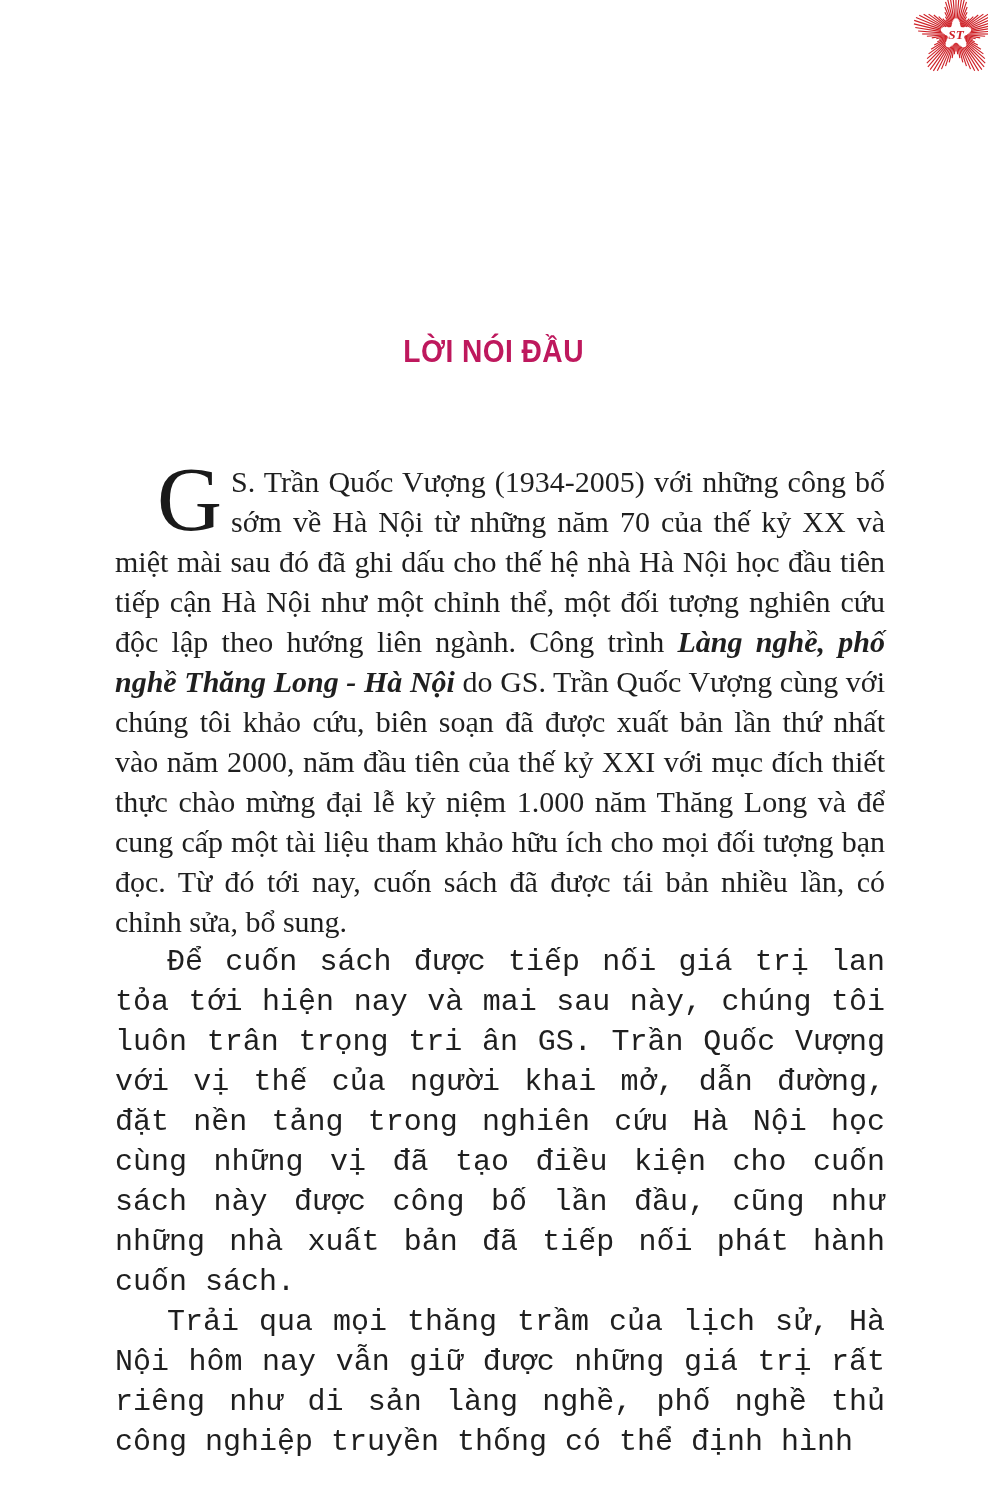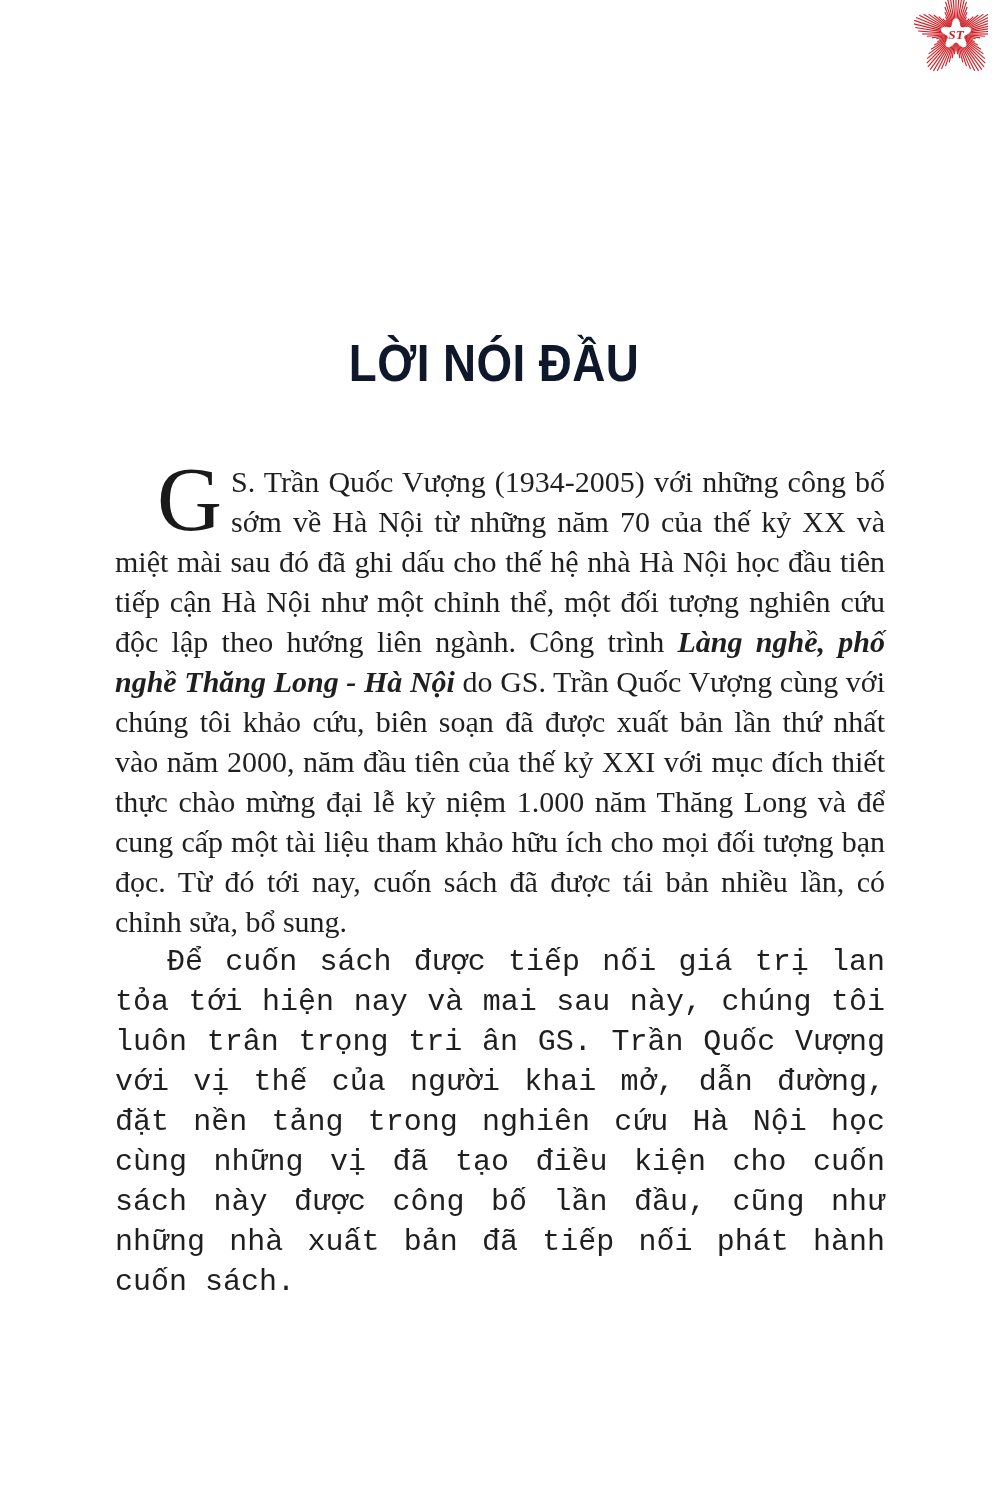--- a/index.html
+++ b/index.html
@@ -27,22 +27,22 @@
   
   .title {
     position: absolute;
     top: 333px;
     left: 0;
     width: 100%;
     margin: 0;
     text-align: center;
     font-family: "Liberation Sans", "DejaVu Sans", sans-serif;
     font-weight: 700;
-    font-size: 52px;
-    color: #0f172a;
+    font-size: 32px;
+    color: #be185d;
   }
   .title .t-inner {
     display: inline-block;
     transform: scaleX(0.88);
     transform-origin: center;
     letter-spacing: 0.5px;
   }
 
   
   .body-text {
@@ -164,15 +164,16 @@
       <polygon points="50,34 54.0,44.5 65.2,45.1 56.5,52.1 59.4,62.9 50,56.8 40.6,62.9 43.5,52.1 34.8,45.1 46.0,44.5" fill="#ffffff"></polygon>
       <text x="50" y="55.5" text-anchor="middle" font-family="Liberation Serif, DejaVu Serif, serif" font-size="15" font-style="italic" font-weight="bold" fill="#ce2127">ST</text>
     </svg>
   </div>
 
   <h1 class="title"><span class="t-inner">LỜI NÓI ĐẦU</span></h1>
 
   <section class="body-text">
     <p class="para"><span class="dropcap">G</span><span>S. Trần Quốc Vượng (1934-2005) với những công bố sớm về Hà Nội từ những năm 70 của thế kỷ XX và miệt mài sau đó đã ghi dấu cho thế hệ nhà Hà Nội học đầu tiên tiếp cận Hà Nội như một chỉnh thể, một đối tượng nghiên cứu độc lập theo hướng liên ngành. Công trình </span><span class="book-ref">Làng nghề, phố nghề Thăng Long - Hà Nội</span><span> do GS. Trần Quốc Vượng cùng với chúng tôi khảo cứu, biên soạn đã được xuất bản lần thứ nhất vào năm 2000, năm đầu tiên của thế kỷ XXI với mục đích thiết thực chào mừng đại lễ kỷ niệm 1.000 năm Thăng Long và để cung cấp một tài liệu tham khảo hữu ích cho mọi đối tượng bạn đọc. Từ đó tới nay, cuốn sách đã được tái bản nhiều lần, có chỉnh sửa, bổ sung.</span></p>
     <p class="para indent">Để cuốn sách được tiếp nối giá trị lan tỏa tới hiện nay và mai sau này, chúng tôi luôn trân trọng tri ân GS. Trần Quốc Vượng với vị thế của người khai mở, dẫn đường, đặt nền tảng trong nghiên cứu Hà Nội học cùng những vị đã tạo điều kiện cho cuốn sách này được công bố lần đầu, cũng như những nhà xuất bản đã tiếp nối phát hành cuốn sách.</p>
+    <p class="para indent">Trải qua mọi thăng trầm của lịch sử, Hà Nội hôm nay vẫn giữ được những giá trị rất riêng như di sản làng nghề, phố nghề thủ công nghiệp truyền thống có thể định hình</p>
   </section>
 
 </main>
 
 </body></html>

